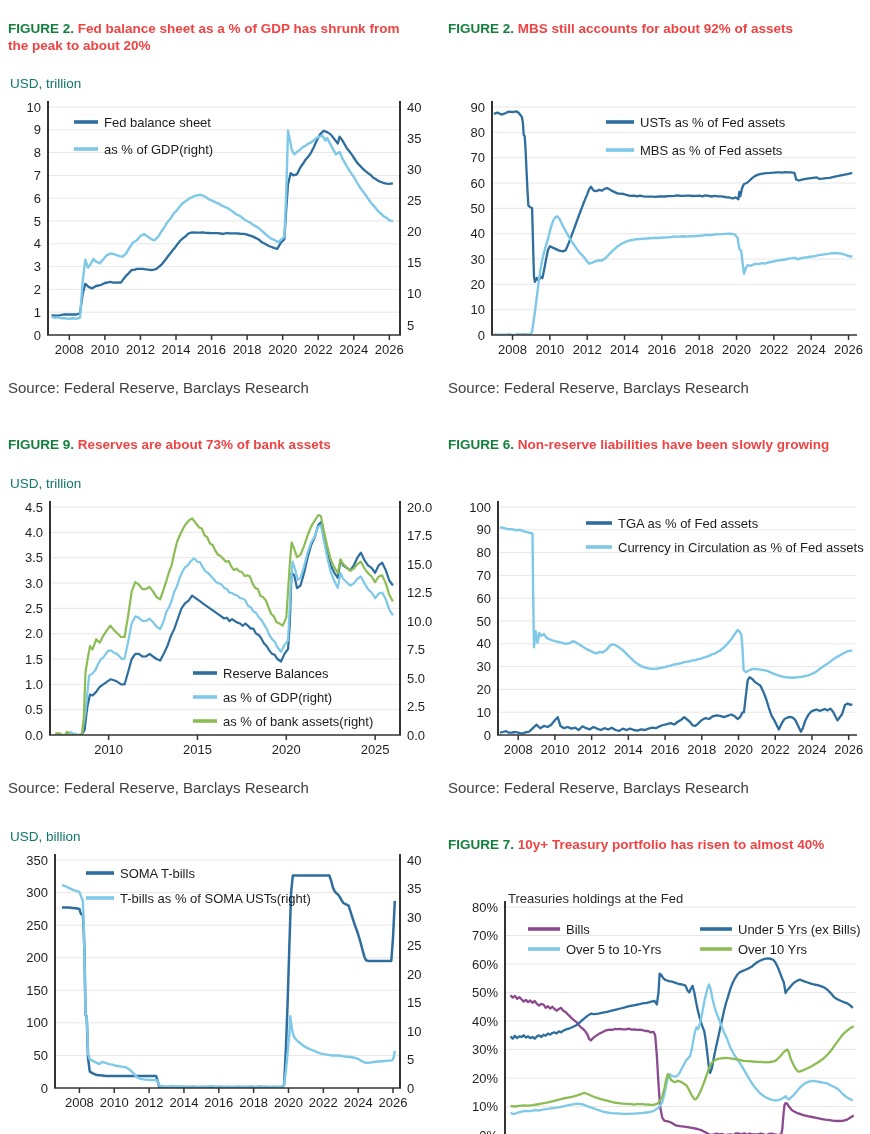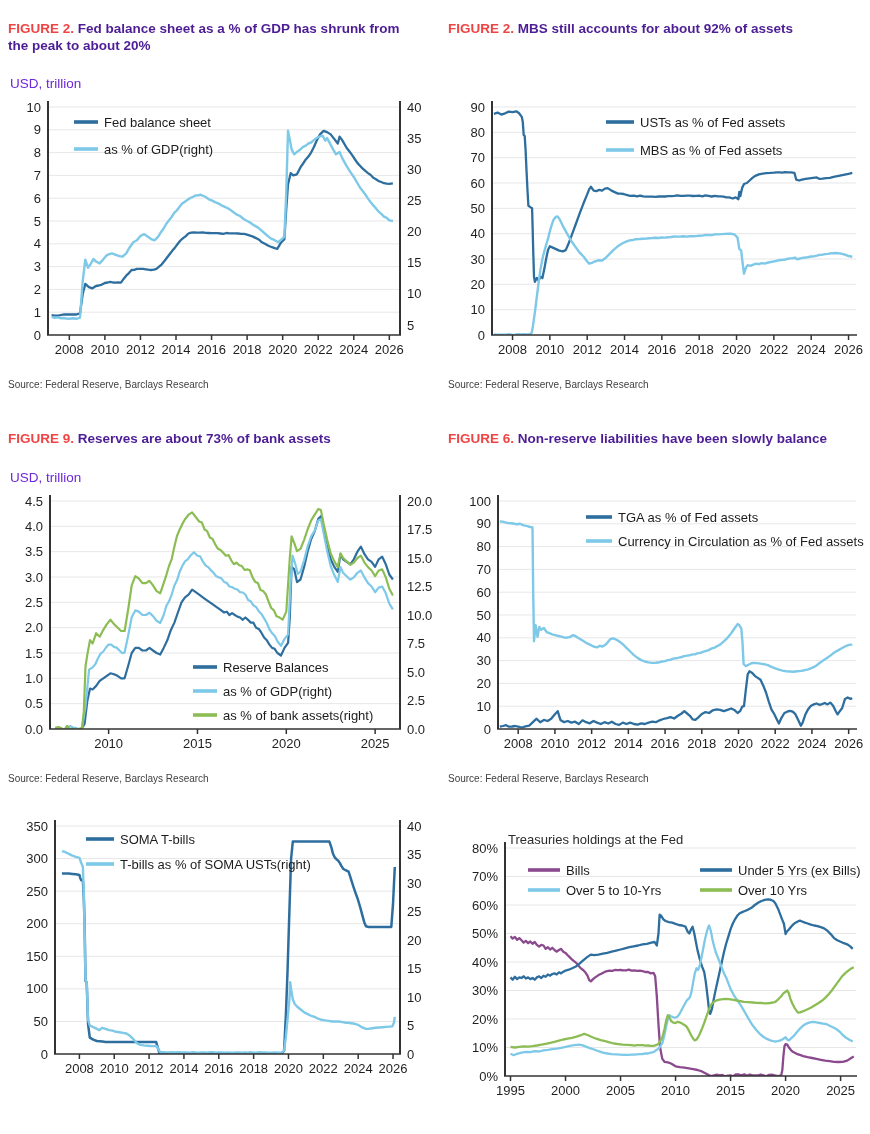--- a/index.html
+++ b/index.html
@@ -2,26 +2,26 @@
 <html><head>
 <meta charset="utf-8">
 <style>
   html,body{margin:0;padding:0;background:#ffffff;}
   body{width:870px;font-family:"Liberation Sans","DejaVu Sans",sans-serif;color:#222;}
   .page{display:grid;grid-template-columns:414px 414px;column-gap:26px;row-gap:26px;padding:6px 8px 10px 8px;box-sizing:border-box;width:870px;}
   .panel{overflow:visible;}
   .fig-head{font-size:13.5px;font-weight:700;line-height:1.28;letter-spacing:0;}
   .row1 .fig-head{min-height:36px;}
   .rowN .fig-head{min-height:20px;}
-  .fig-label{color:#ef4444;}
-  .fig-title{color:#4c1d95;}
-  .unit{height:22px;font-size:13.5px;color:#6d28d9;padding-left:2px;display:flex;align-items:flex-end;}
+  .fig-label{color:#15803d;}
+  .fig-title{color:#ef4444;}
+  .unit{height:22px;font-size:13.5px;color:#0f766e;padding-left:2px;display:flex;align-items:flex-end;}
   .chart{width:420px;height:276px;}
   .chart svg{display:block;overflow:visible;}
-  .source{margin-top:12px;font-size:10px;color:#3f3f3f;}
+  .source{margin-top:12px;font-size:15px;color:#3f3f3f;}
   text{font-family:"Liberation Sans","DejaVu Sans",sans-serif;}
 </style>
 </head>
 <body>
 
 <div class="page">
 
   <section class="panel row1">
     <h3 class="fig-head"><span class="fig-label">FIGURE 2.</span> <span class="fig-title">Fed balance sheet as a % of GDP has shrunk from the peak to about 20%</span></h3>
     <div class="unit">USD, trillion</div>
@@ -244,21 +244,21 @@
             <text x="215" y="210.5">as % of GDP(right)</text>
             <line x1="185" y1="230" x2="209" y2="230" stroke="#8cbd54" stroke-width="3.6"></line>
             <text x="215" y="234.5">as % of bank assets(right)</text>
           </g>
         </svg>
       </div>
     <div class="source">Source: Federal Reserve, Barclays Research</div>
   </section>
 
   <section class="panel rowN">
-    <h3 class="fig-head"><span class="fig-label">FIGURE 6.</span> <span class="fig-title">Non-reserve liabilities have been slowly balance</span></h3>
+    <h3 class="fig-head"><span class="fig-label">FIGURE 6.</span> <span class="fig-title">Non-reserve liabilities have been slowly growing</span></h3>
     <div class="unit"></div>
     <div class="chart" id="chart-3">
         <svg viewBox="0 0 420 276" width="420" height="276">
           <g>
             <line x1="50" y1="221.2" x2="408" y2="221.2" stroke="#e7e7e7" stroke-width="1"></line>
             <line x1="50" y1="198.4" x2="408" y2="198.4" stroke="#e7e7e7" stroke-width="1"></line>
             <line x1="50" y1="175.60000000000002" x2="408" y2="175.60000000000002" stroke="#e7e7e7" stroke-width="1"></line>
             <line x1="50" y1="152.8" x2="408" y2="152.8" stroke="#e7e7e7" stroke-width="1"></line>
             <line x1="50" y1="130" x2="408" y2="130" stroke="#e7e7e7" stroke-width="1"></line>
             <line x1="50" y1="107.20000000000002" x2="408" y2="107.20000000000002" stroke="#e7e7e7" stroke-width="1"></line>
@@ -318,20 +318,21 @@
             <text x="170" y="36.5">TGA as % of Fed assets</text>
             <line x1="138" y1="56" x2="164" y2="56" stroke="#7ec8e8" stroke-width="3.6"></line>
             <text x="170" y="60.5">Currency in Circulation as % of Fed assets</text>
           </g>
         </svg>
       </div>
     <div class="source">Source: Federal Reserve, Barclays Research</div>
   </section>
 
   <section class="panel rowN">
+    <div class="unit">USD, billion</div>
     <div class="chart" id="chart-4">
         <svg viewBox="0 0 420 276" width="420" height="276">
           <g>
             <line x1="47" y1="211.42857142857144" x2="392" y2="211.42857142857144" stroke="#e7e7e7" stroke-width="1"></line>
             <line x1="47" y1="178.85714285714286" x2="392" y2="178.85714285714286" stroke="#e7e7e7" stroke-width="1"></line>
             <line x1="47" y1="146.28571428571428" x2="392" y2="146.28571428571428" stroke="#e7e7e7" stroke-width="1"></line>
             <line x1="47" y1="113.71428571428572" x2="392" y2="113.71428571428572" stroke="#e7e7e7" stroke-width="1"></line>
             <line x1="47" y1="81.14285714285714" x2="392" y2="81.14285714285714" stroke="#e7e7e7" stroke-width="1"></line>
             <line x1="47" y1="48.571428571428584" x2="392" y2="48.571428571428584" stroke="#e7e7e7" stroke-width="1"></line>
             <line x1="47" y1="16" x2="392" y2="16" stroke="#e7e7e7" stroke-width="1"></line>
@@ -394,20 +395,21 @@
             <text x="112" y="33.5">SOMA T-bills</text>
             <line x1="78" y1="54" x2="106" y2="54" stroke="#7ec8e8" stroke-width="3.6"></line>
             <text x="112" y="58.5">T-bills as % of SOMA USTs(right)</text>
           </g>
         </svg>
       </div>
 
   </section>
 
   <section class="panel rowN">
+    <h3 class="fig-head"><span class="fig-label">FIGURE 7.</span> <span class="fig-title">10y+ Treasury portfolio  has risen to almost 40%</span></h3>
     <div class="unit"></div>
     <div class="chart" id="chart-5">
         <svg viewBox="0 0 420 276" width="420" height="276">
           <g>
             <line x1="57" y1="215.5" x2="408" y2="215.5" stroke="#e7e7e7" stroke-width="1"></line>
             <line x1="57" y1="187" x2="408" y2="187" stroke="#e7e7e7" stroke-width="1"></line>
             <line x1="57" y1="158.5" x2="408" y2="158.5" stroke="#e7e7e7" stroke-width="1"></line>
             <line x1="57" y1="130" x2="408" y2="130" stroke="#e7e7e7" stroke-width="1"></line>
             <line x1="57" y1="101.5" x2="408" y2="101.5" stroke="#e7e7e7" stroke-width="1"></line>
             <line x1="57" y1="73" x2="408" y2="73" stroke="#e7e7e7" stroke-width="1"></line>

